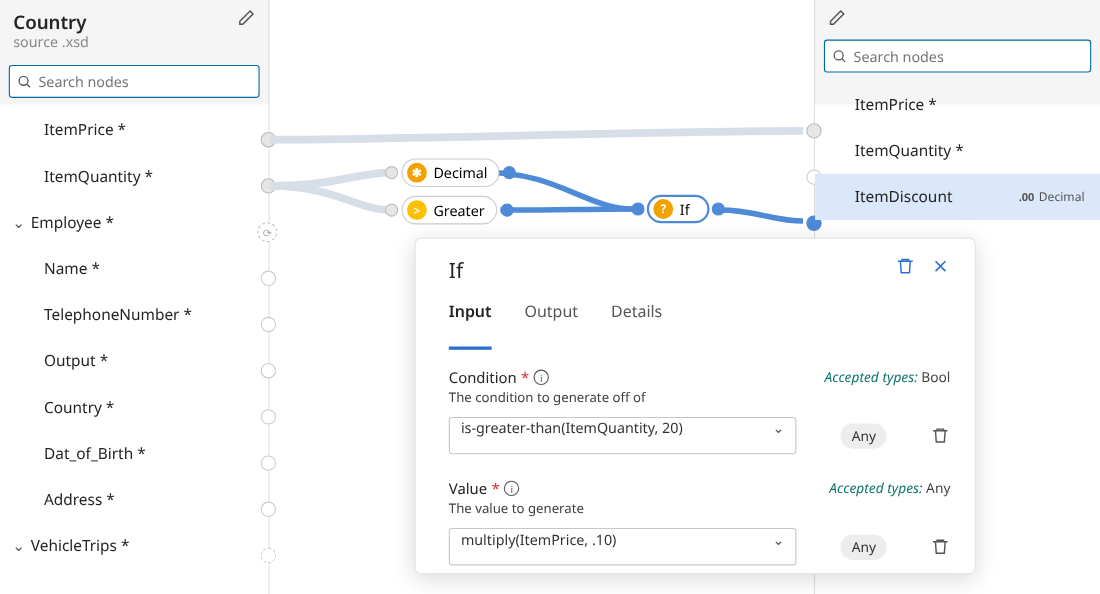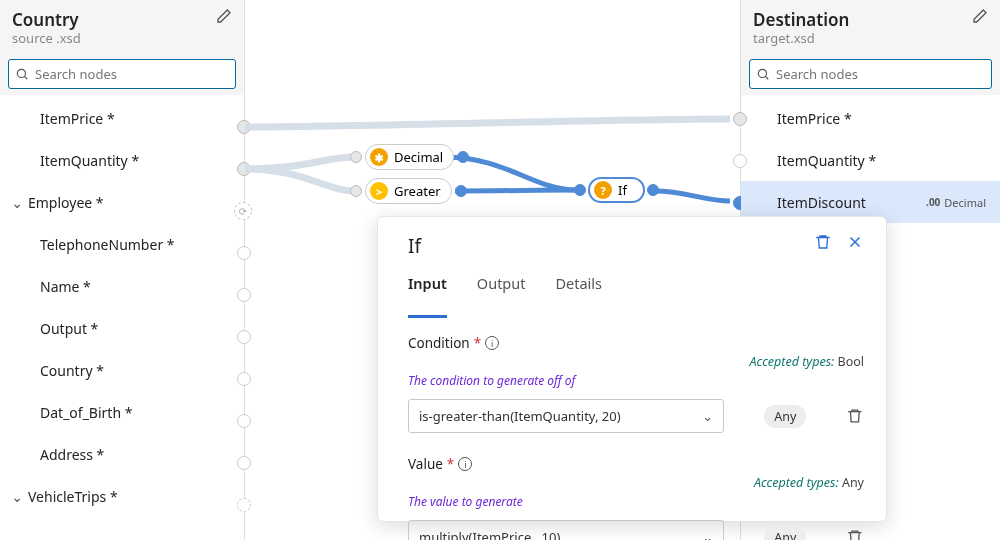--- a/index.html
+++ b/index.html
@@ -54,30 +54,30 @@
 
   .popover { position:absolute; left:377px; top:216px; width:510px; height:306px; background:#fff; border-radius:6px; box-shadow:0 4px 20px rgba(0,0,0,.15); border:1px solid #e5e5e5; z-index:5; padding:16px 22px 10px 30px;}
   .popover .pop-hdr { display:flex; justify-content:space-between; align-items:flex-start;}
   .pop-title { font-size:19px; font-weight:400; color:#242424;}
   .pop-actions { display:flex; gap:14px; }
   .pop-actions svg { stroke:#2c6fd1; cursor:pointer;}
   .tabs { display:flex; gap:30px; margin-top:10px; border-bottom:none;}
   .tab { font-size:14.5px; color:#555; padding:4px 0 22px; cursor:pointer;}
   .tab.active { color:#242424; font-weight:600; border-bottom:3px solid #2c6fd1;}
 
-  .field-row { margin-top:16px; display:flex; justify-content:space-between; align-items:center;}
+  .field-row { margin-top:16px; display:flex; justify-content:space-between; align-items:flex-start;}
   .f-label { font-size:13.5px; color:#242424; display:flex; align-items:center; gap:4px;}
   .f-label .req { color:#d13438;}
   .info-ic { width:14px; height:14px; border:1px solid #555; border-radius:50%; display:inline-flex; align-items:center; justify-content:center; font-size:9px; color:#555;}
-  .f-hint { font-size:12px; color:#6d28d9; margin-top:20px;font-style:italic;}
+  .f-hint { font-size:12px; color:#404040; margin-top:0;}
   .accepted { font-size:12.5px; color:#444;}
   .accepted i { font-style:italic; color:#0f766e;margin-left:48px;}
 
   .input-row { margin-top:10px; display:flex; align-items:center; gap:40px;}
-  .combo { width:322px; height:34px; border:1px solid #c7c7c7; border-radius:3px; display:flex; align-items:center; justify-content:space-between; padding:0 10px; font-size:13px; color:#333; cursor:pointer;}
+  .combo { width:322px; height:34px; border:1px solid #c7c7c7; border-radius:3px; display:flex; justify-content:space-between; padding:0 10px; font-size:13px; color:#333; cursor:pointer;}
   .combo .chv { color:#555;}
   .pill { background:#ededed; border-radius:12px; padding:3px 10px; font-size:12.5px; color:#333;}
   .trash { stroke:#555; cursor:pointer;}
 </style>
 </head>
 <body>
 
 <div class="panel-left">
   <div class="panel-bg"></div>
   <div class="panel-header">
@@ -101,24 +101,24 @@
         <span>ItemPrice *</span>
       </div>
     <div class="tree-item indent1">
         <span>ItemQuantity *</span>
       </div>
     <div class="tree-item parent">
         <span class="chev">⌄</span>
         <span>Employee *</span>
       </div>
     <div class="tree-item indent1">
+        <span>Name *</span>
+      </div>
+    <div class="tree-item indent1">
         <span>TelephoneNumber *</span>
-      </div>
-    <div class="tree-item indent1">
-        <span>Name *</span>
       </div>
     <div class="tree-item indent1">
         <span>Output *</span>
       </div>
     <div class="tree-item indent1">
         <span>Country *</span>
       </div>
     <div class="tree-item indent1">
         <span>Dat_of_Birth *</span>
       </div>
@@ -139,24 +139,20 @@
   <div class="port" style="left:237px; top:330px;"></div>
   <div class="port" style="left:237px; top:372px;"></div>
   <div class="port" style="left:237px; top:414px;"></div>
   <div class="port" style="left:237px; top:456px;"></div>
   <div class="port dotted" style="left:237px; top:498px;"></div>
 </div>
 
 <div class="panel-right">
   <div class="panel-bg"></div>
   <div class="panel-header">
-    <div>
-      <div class="panel-title">Destination</div>
-      <div class="panel-sub">target.xsd</div>
-    </div>
     <svg class="edit-icon" width="16" height="16" viewBox="0 0 24 24" fill="none" stroke-width="2">
         <path d="M17 3l4 4L7 21H3v-4L17 3z"></path>
       </svg>
   </div>
   <div class="search-box">
     <svg width="14" height="14" viewBox="0 0 24 24" fill="none" stroke-width="2">
         <circle cx="11" cy="11" r="7"></circle>
         <path d="M21 21l-5-5"></path>
       </svg>
     <input placeholder="Search nodes" style="">

